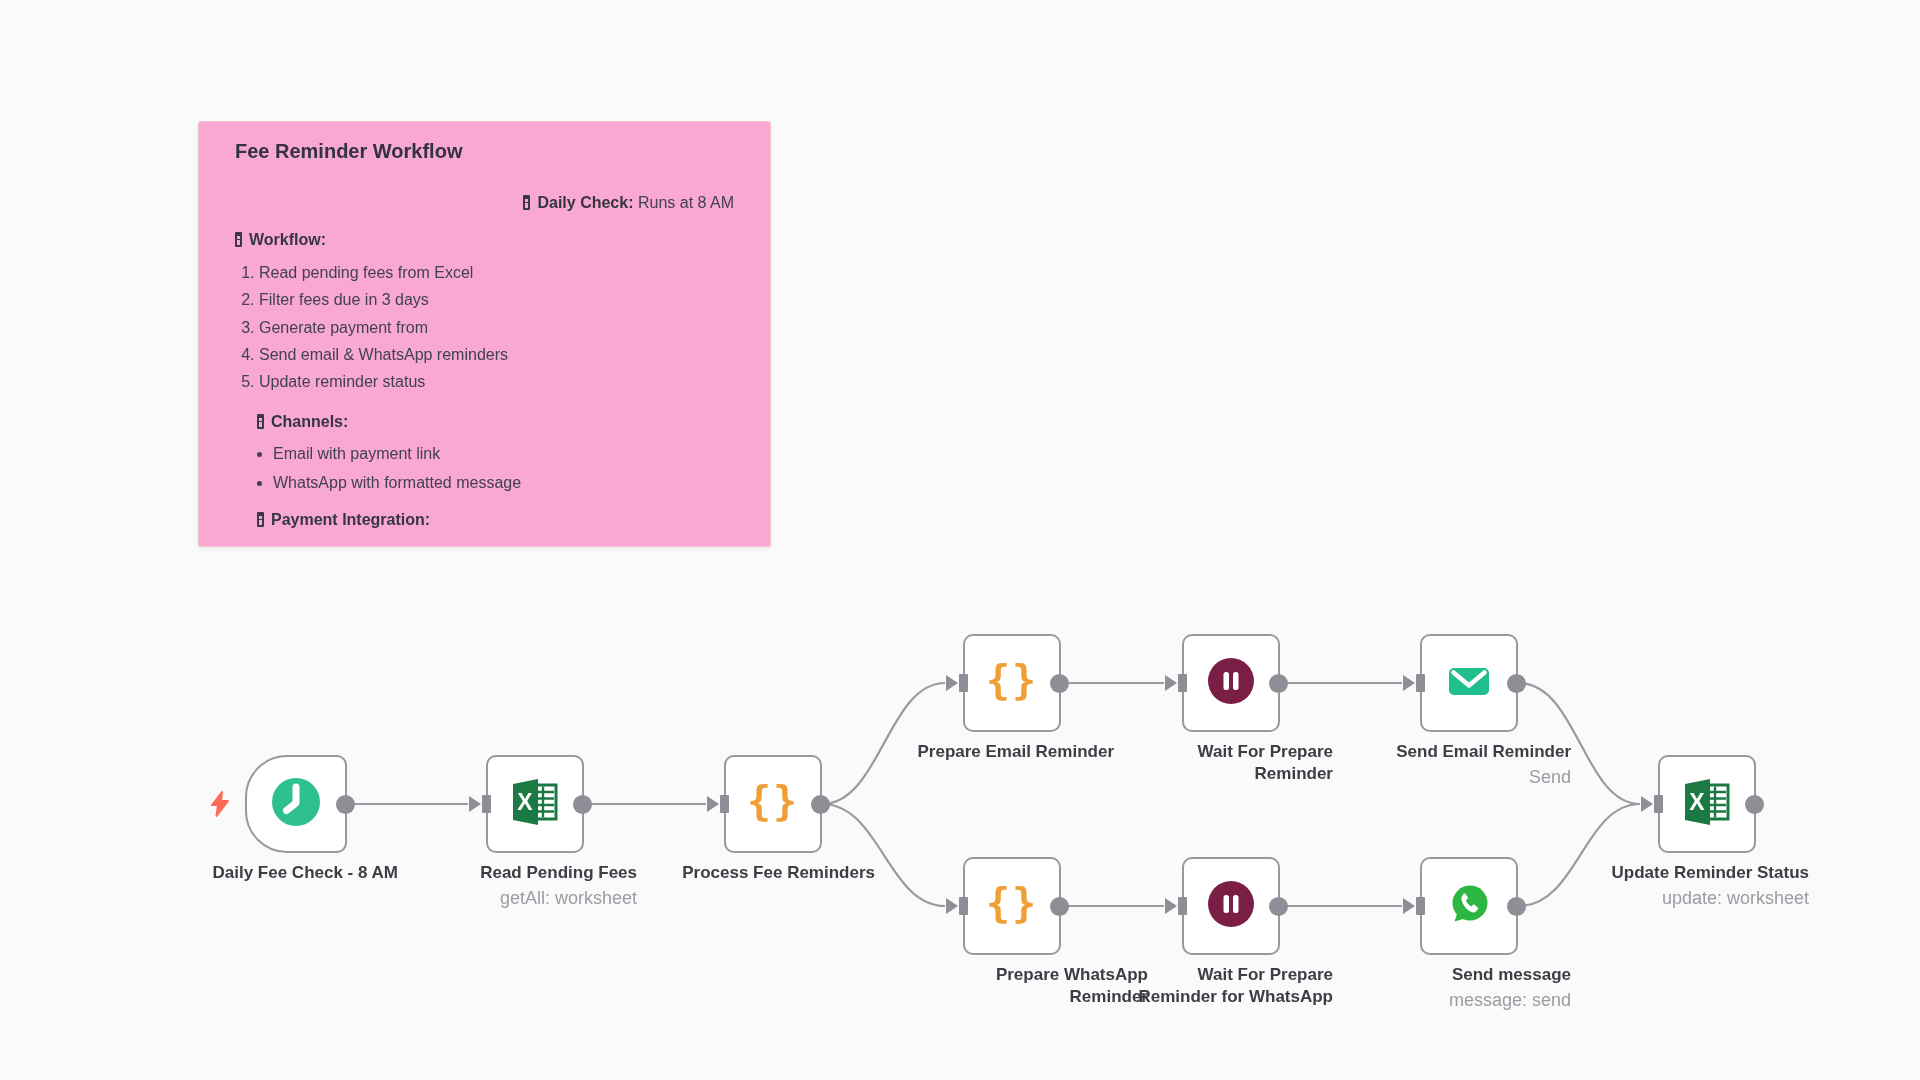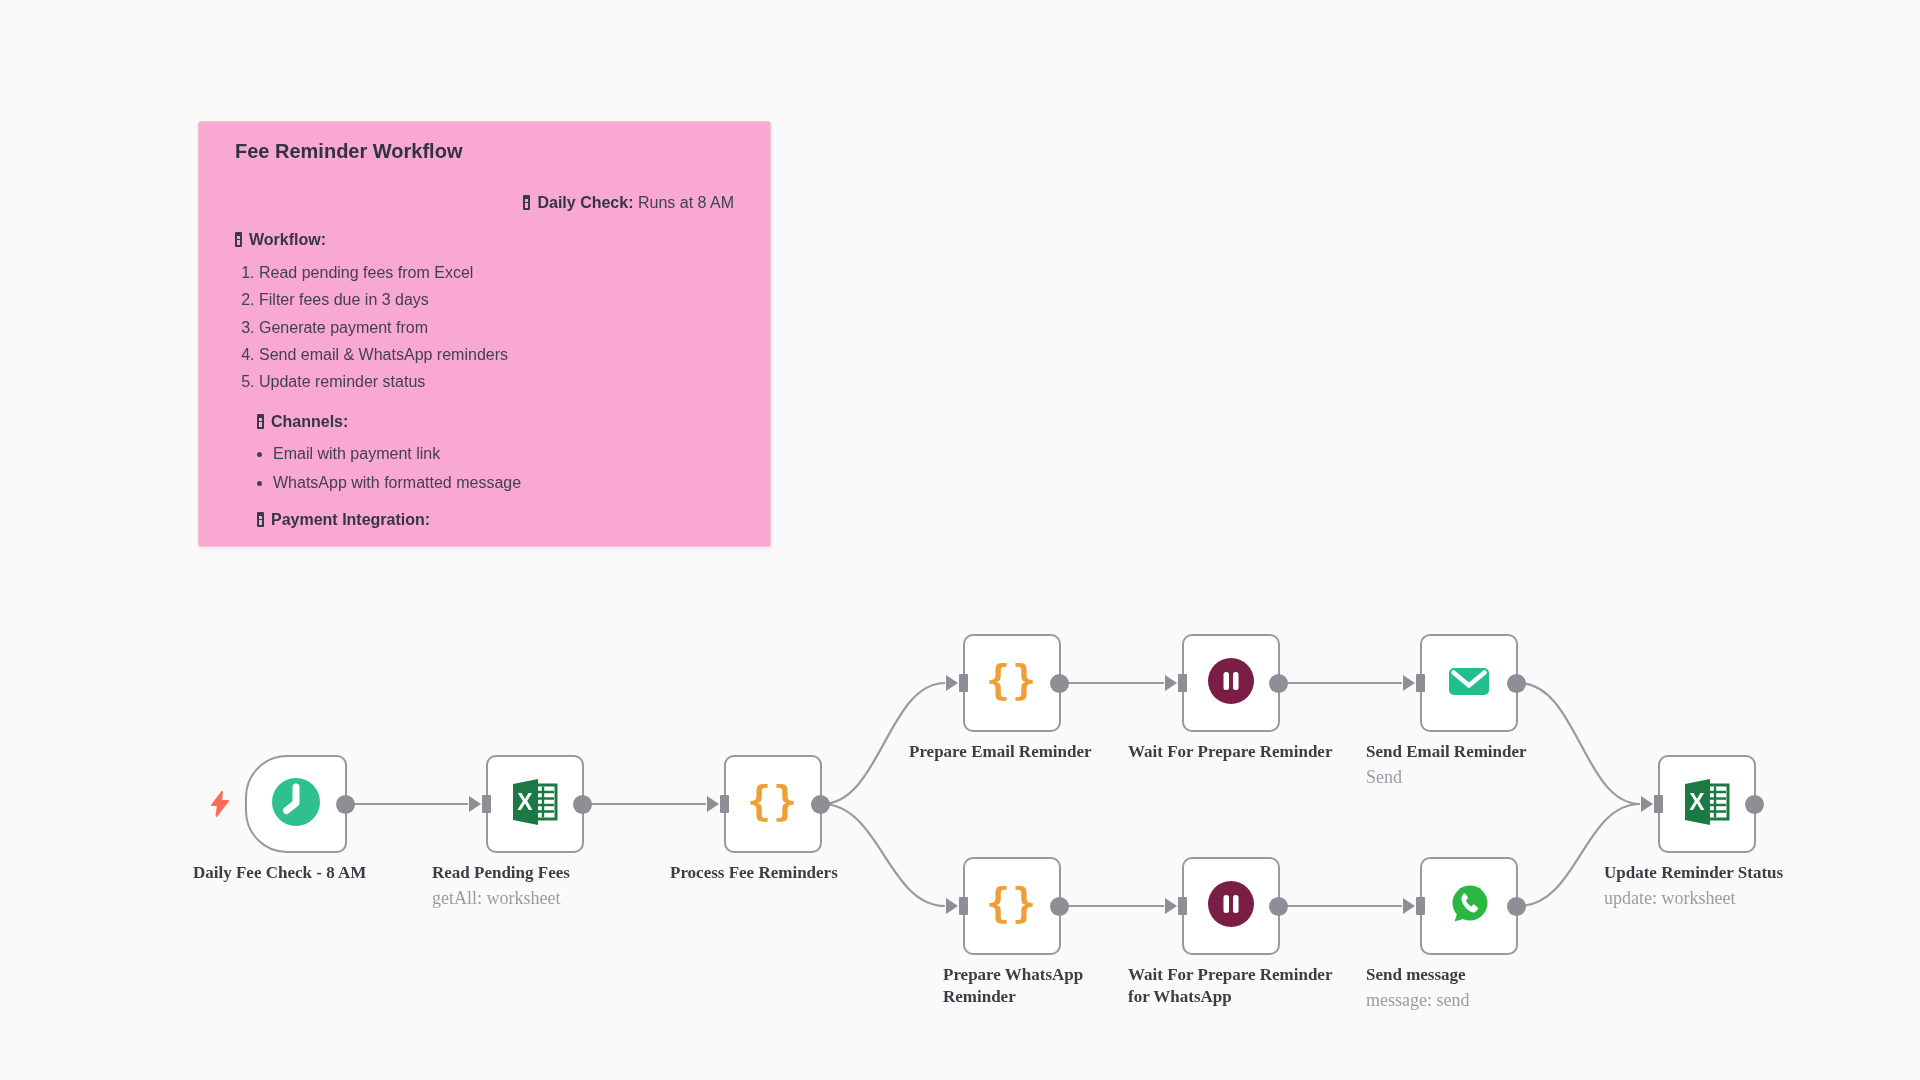--- a/index.html
+++ b/index.html
@@ -52,21 +52,21 @@
   .in-arrow {
     position:absolute; left:-19px; top:50%; margin-top:-8px;
     width:0; height:0;
     border-top:8px solid transparent; border-bottom:8px solid transparent;
     border-left:12px solid #8e8e96;
   }
   .bolt { position:absolute; left:-38px; top:50%; margin-top:-13px; }
   .nicon { display:block; }
 
   
-  .nlabel { position:absolute; width:205px; text-align:left;font-family:Liberation Serif, serif; }
+  .nlabel { position:absolute; width:205px; text-align:right; }
   .nl-t { font-size:17px; font-weight:600; color:#3c3d45; line-height:1.3; }
   .nl-s { font-size:18px; color:#9b9ba3; margin-top:3px; line-height:1.25; }
 </style>
 </head>
 <body>
 
 <div style="position:absolute;inset:0;">
 
   <div class="sticky">
     <div class="sticky-title">Fee Reminder Workflow</div>

